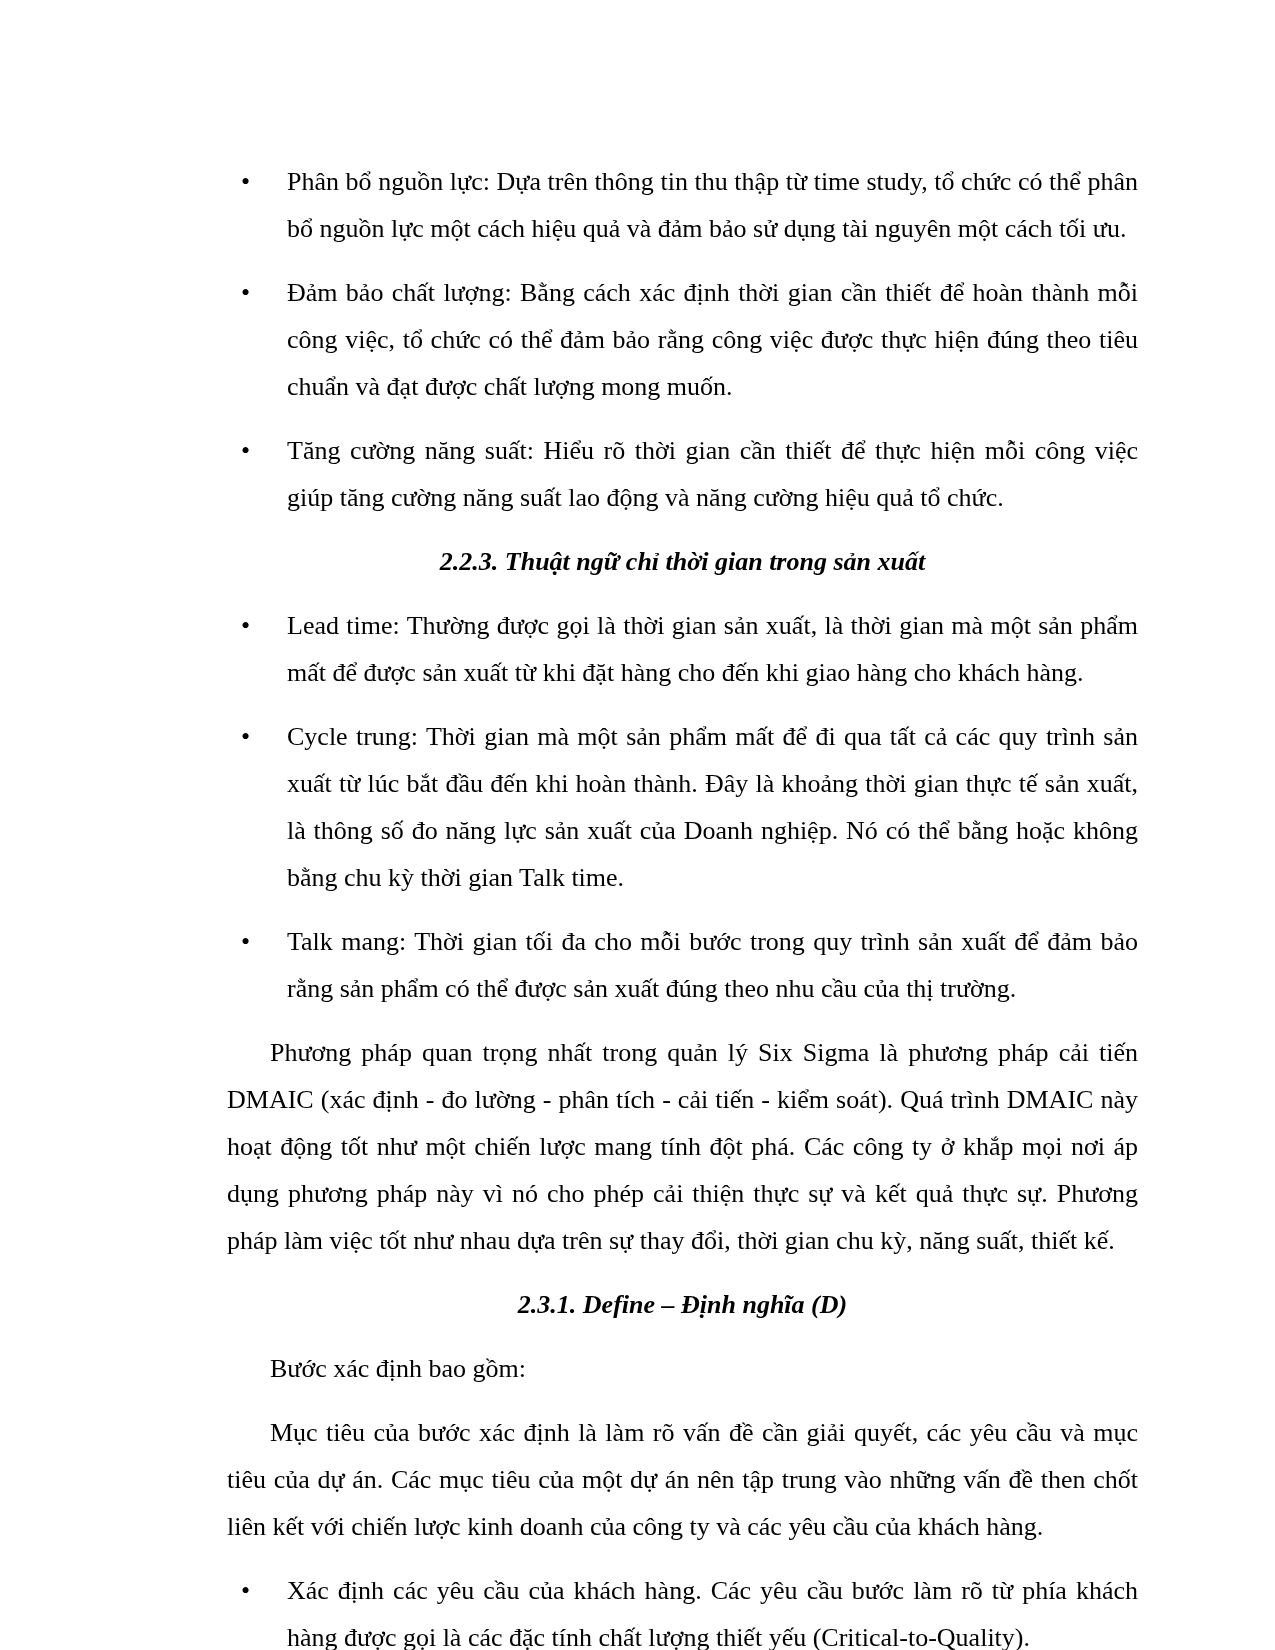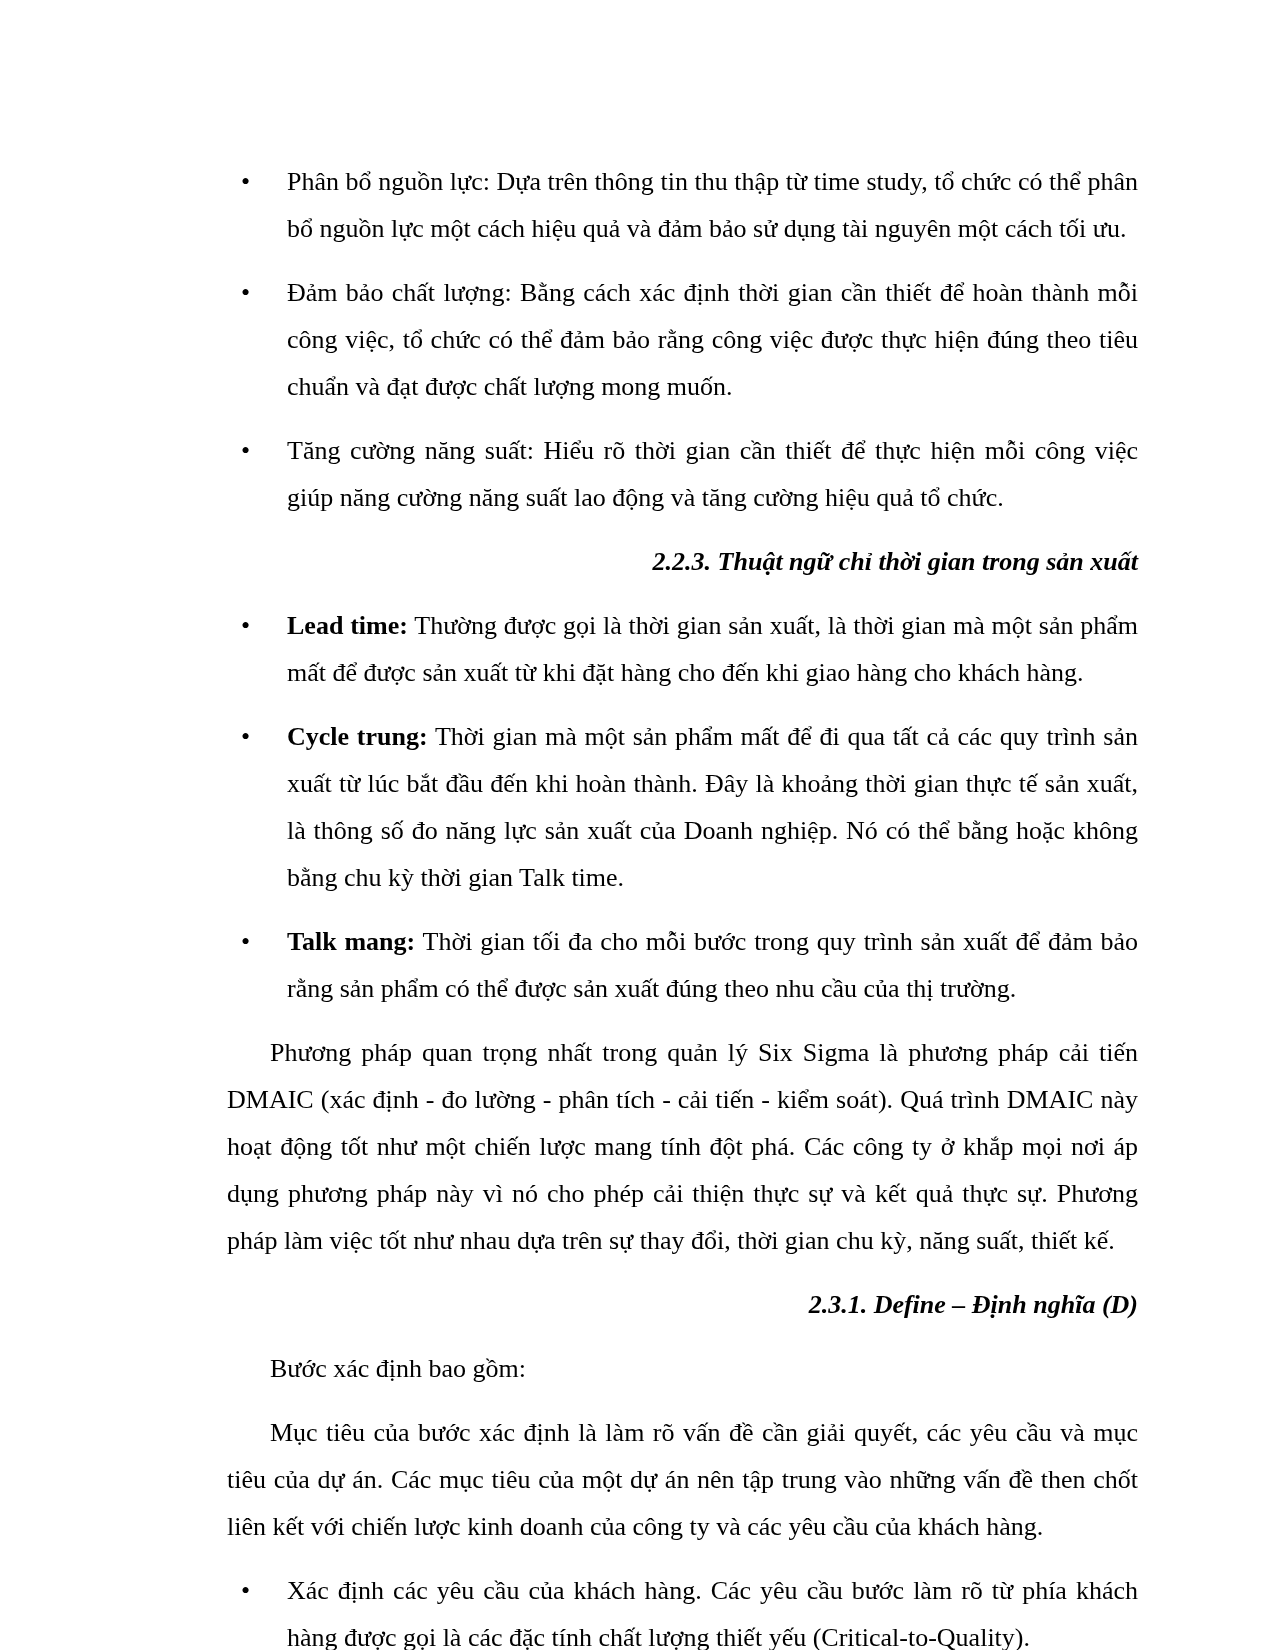--- a/index.html
+++ b/index.html
@@ -27,23 +27,23 @@
     position: relative;
     padding-left: 60px;
   }
   .bullet .marker {
     position: absolute;
     left: 31px;
     top: 0;
     font-size: 26px;
   }
   .para { text-indent: 43px; }
-  .heading { font-weight: bold; text-align: right; }
+  .heading { font-weight: bold; text-align: center; }
   .heading.italic { font-style: italic; }
-  .lead { font-weight: bold; }
+  .lead { font-weight: normal; }
   .page-number {
     text-align: center;
     text-indent: 0;
   }
 </style>
 </head>
 <body>
 
 <div class="page">
   <div class="content">
@@ -53,21 +53,21 @@
       <p>Phân bổ nguồn lực: Dựa trên thông tin thu thập từ time study, tổ chức có thể phân bổ nguồn lực một cách hiệu quả và đảm bảo sử dụng tài nguyên một cách tối ưu.</p>
     </div>
 
     <div class="bullet">
       <span class="marker">•</span>
       <p>Đảm bảo chất lượng: Bằng cách xác định thời gian cần thiết để hoàn thành mỗi công việc, tổ chức có thể đảm bảo rằng công việc được thực hiện đúng theo tiêu chuẩn và đạt được chất lượng mong muốn.</p>
     </div>
 
     <div class="bullet">
       <span class="marker">•</span>
-      <p>Tăng cường năng suất: Hiểu rõ thời gian cần thiết để thực hiện mỗi công việc giúp năng cường năng suất lao động và tăng cường hiệu quả tổ chức.</p>
+      <p>Tăng cường năng suất: Hiểu rõ thời gian cần thiết để thực hiện mỗi công việc giúp tăng cường năng suất lao động và năng cường hiệu quả tổ chức.</p>
     </div>
 
     <p class="heading italic">2.2.3. Thuật ngữ chỉ thời gian trong sản xuất</p>
 
     <div class="bullet">
       <span class="marker">•</span>
       <p><b class="lead">Lead time:</b> <span>Thường được gọi là thời gian sản xuất, là thời gian mà một sản phẩm mất để được sản xuất từ khi đặt hàng cho đến khi giao hàng cho khách hàng.</span></p>
     </div>
 
     <div class="bullet">

